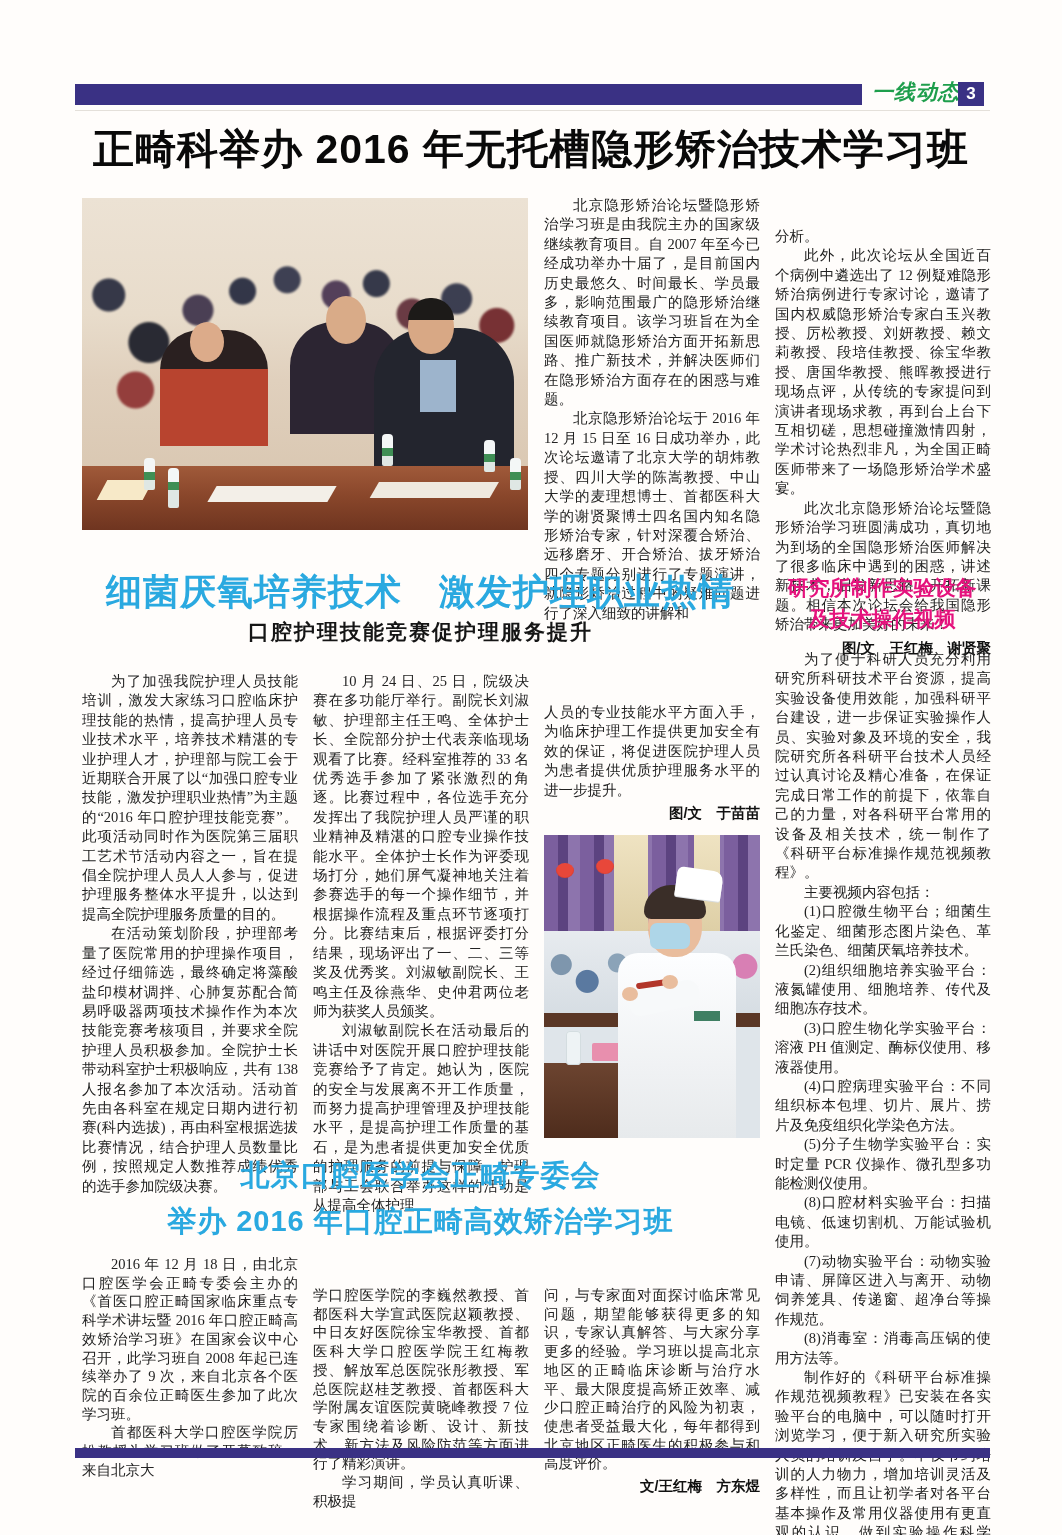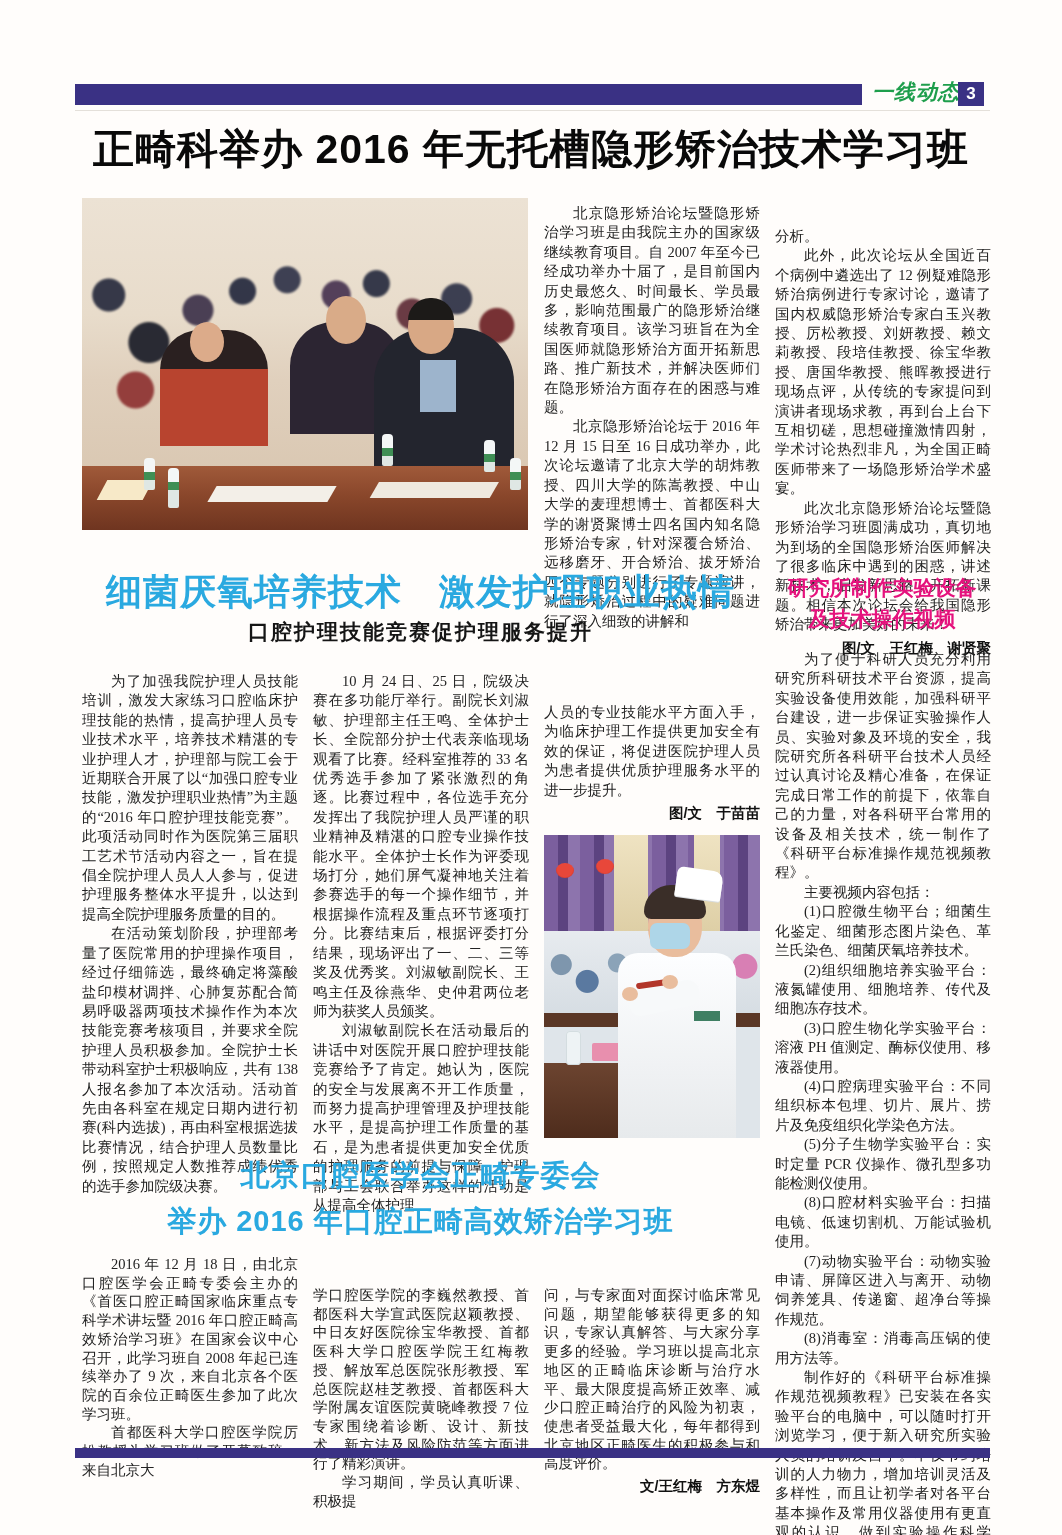--- a/index.html
+++ b/index.html
@@ -29,21 +29,21 @@
     font-family:"Liberation Sans","DejaVu Sans",sans-serif; font-size:21px; font-weight:bold; color:#e5127d; line-height:31px; }
   .a4-title { position:absolute; left:82px; top:1152px; width:677px; text-align:center;
     font-family:"Liberation Sans","DejaVu Sans",sans-serif; font-size:29px; font-weight:bold; color:#2aa9e0; line-height:46px; letter-spacing:1px; }
 
   
   .col { position:absolute; width:216px; font-size:14.5px; line-height:19.4px; text-align:justify; color:#222; }
   .col .para { text-indent:2em; }
   .col .noindent { text-indent:0;margin-top:31px; }
   .byline { text-align:right; font-family:"Liberation Sans","DejaVu Sans",sans-serif; font-weight:bold; font-size:14.5px; margin-top:4px; color:#111; }
 
-  .a1-col2 { left:544px; top:204px; }
+  .a1-col2 { left:544px; top:196px; }
   .a1-col3 { left:775px; top:196px; }
   .a2-colA { left:82px;  top:672px; }
   .a2-colB { left:313px; top:672px; }
   .a2-colC { left:544px; top:672px; }
   .a3-body { left:775px; top:650px; }
   .a4-colA { left:82px;  top:1255px; line-height:18.7px; }
   .a4-colB { left:313px; top:1255px; line-height:18.7px; }
   .a4-colC { left:544px; top:1255px; line-height:18.7px; }
 
   

